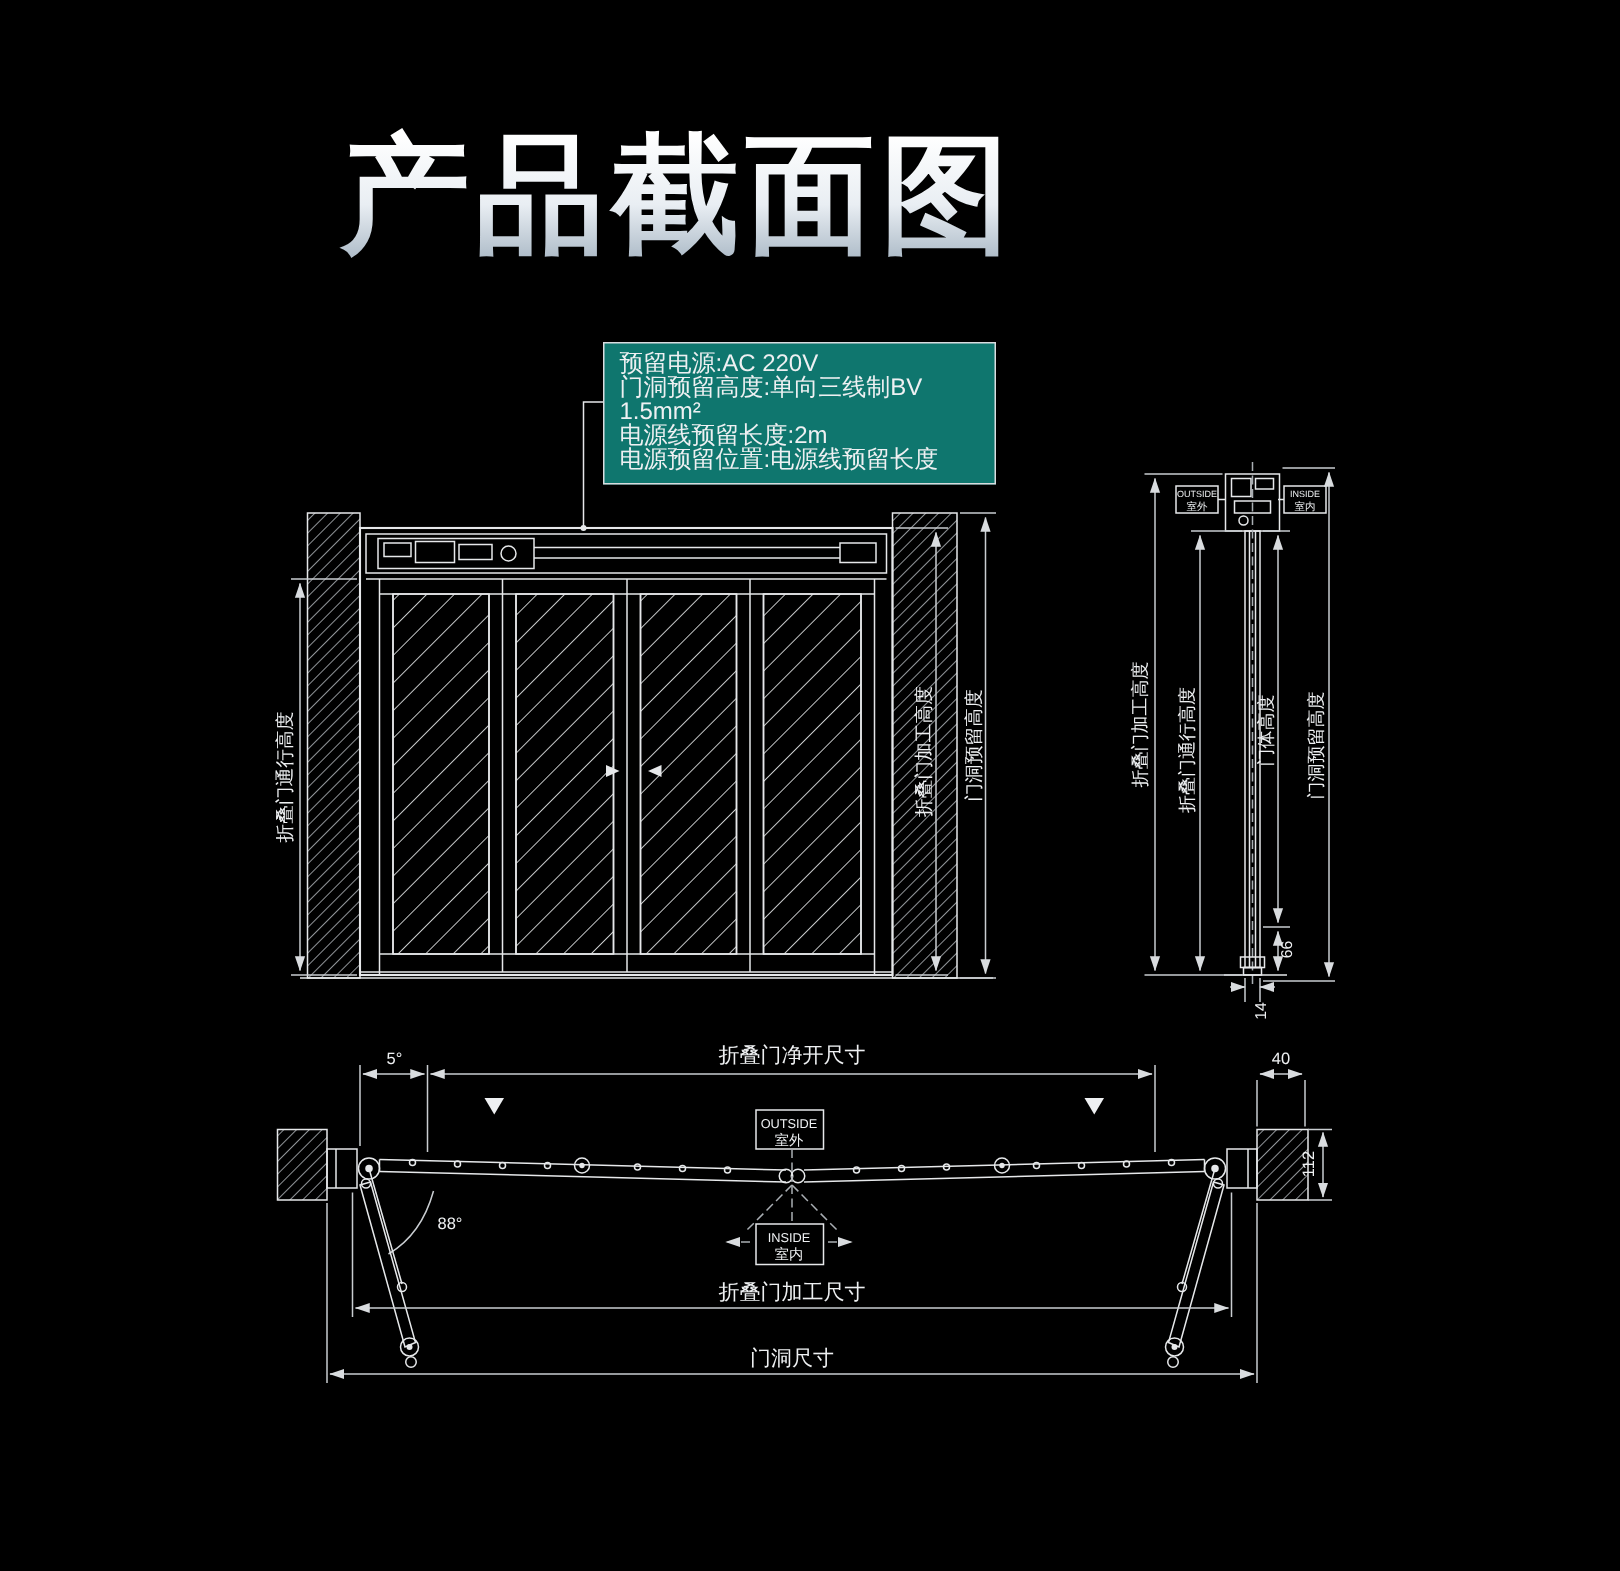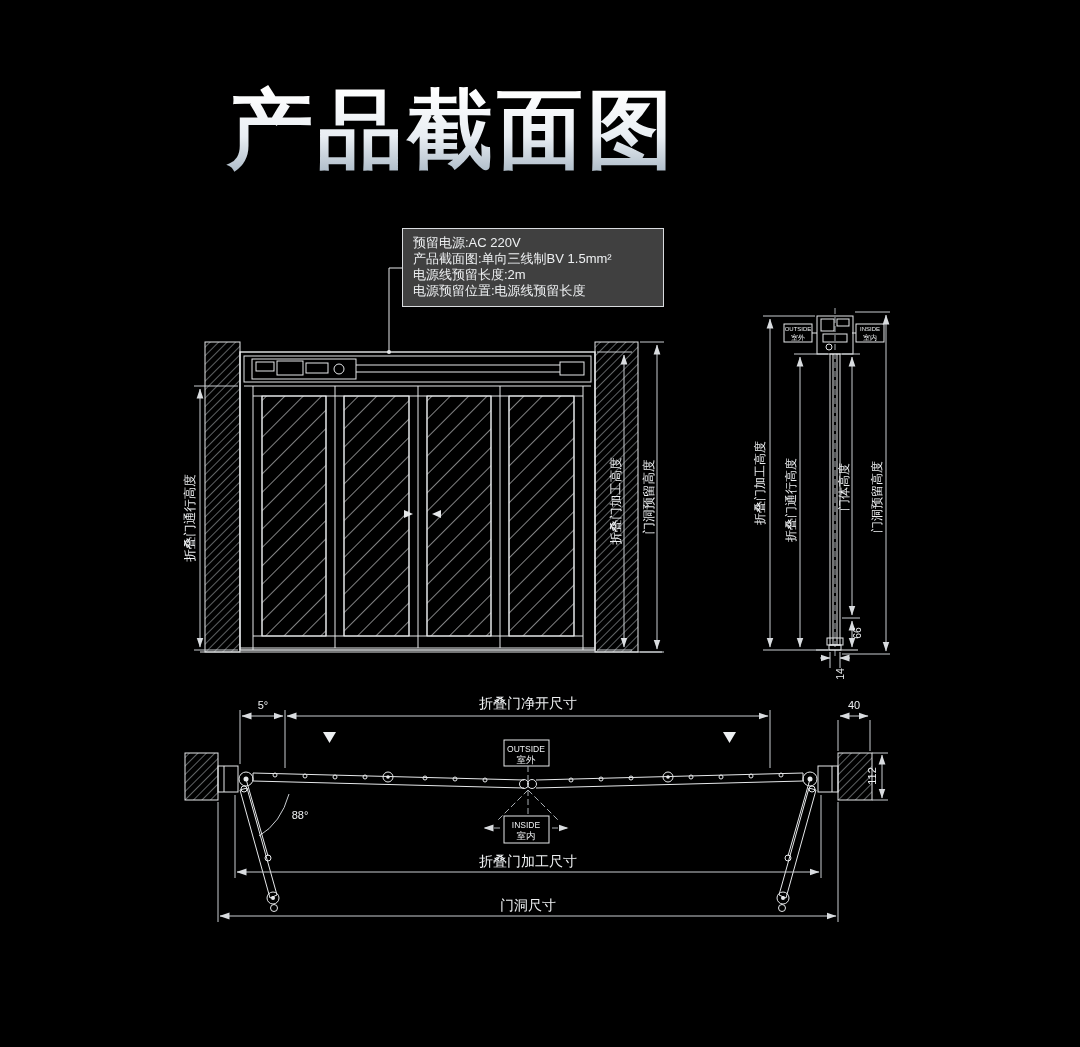--- a/index.html
+++ b/index.html
@@ -10,39 +10,39 @@
   }
   .title {
     position:absolute; top:72px; left:0; width:100%; text-align:center;
     font-size:86px; font-weight:bold; letter-spacing:4px;
     background:linear-gradient(180deg,#ffffff 15%,#e9eef3 55%,#93a5b5 100%);
     -webkit-background-clip:text; background-clip:text;
     -webkit-text-fill-color:transparent; color:#e6edf2;
   }
   .info-box {
     position:absolute; top:228px; left:402px; width:262px;
-    border:1px solid #d9dcdf; background:#404040; color:#eef0f2;
-    padding:6px 10px 7px 10px; font-size:13px; line-height:16px;
+    border:1px solid #d9dcdf; background:#0f766e; color:#eef0f2;
+    padding:6px 10px 7px 10px; font-size:16px; line-height:16px;
   }
   svg.drawing { position:absolute; top:0; left:0; }
   .dwg-text { fill:#eef0f2; stroke:none; font-family:"Liberation Sans","DejaVu Sans",sans-serif; }
   .geo { stroke:#e6e8ea; fill:none; stroke-width:1; }
   .dim { stroke:#c9cdd1; fill:none; stroke-width:1; }
   .dash { stroke:#a9aeb3; fill:none; stroke-width:1; stroke-dasharray:6 3; }
 </style>
 </head>
 <body>
 
 <div class="stage">
 
   <div class="title">产品截面图</div>
 
   <div class="info-box">
     <div>预留电源:AC 220V</div>
-    <div>产品截面图:单向三线制BV 1.5mm²</div>
+    <div>门洞预留高度:单向三线制BV 1.5mm²</div>
     <div>电源线预留长度:2m</div>
     <div>电源预留位置:电源线预留长度</div>
   </div>
 
   <svg class="drawing" width="1080" height="1047" viewBox="0 0 1080 1047">
     <defs>
       <marker id="arr" viewBox="0 0 10 10" refX="9.5" refY="5" markerWidth="10" markerHeight="10" orient="auto-start-reverse">
         <path d="M0,1.6 L10,5 L0,8.4 Z" fill="#d9dcdf"></path>
       </marker>
       <pattern id="wallHatch" width="6" height="6" patternUnits="userSpaceOnUse" patternTransform="rotate(45)">

